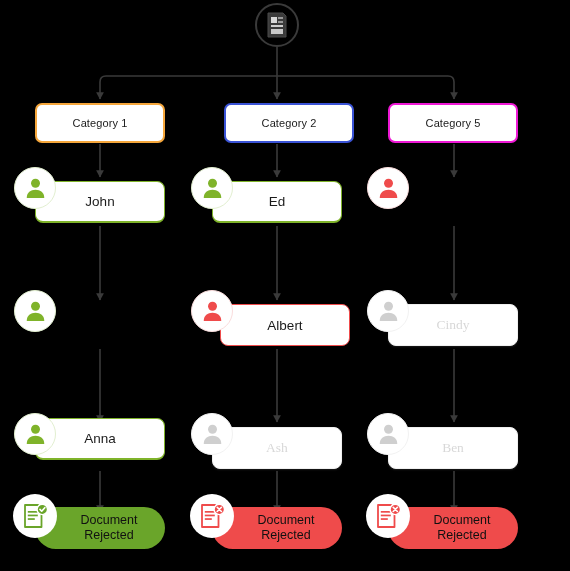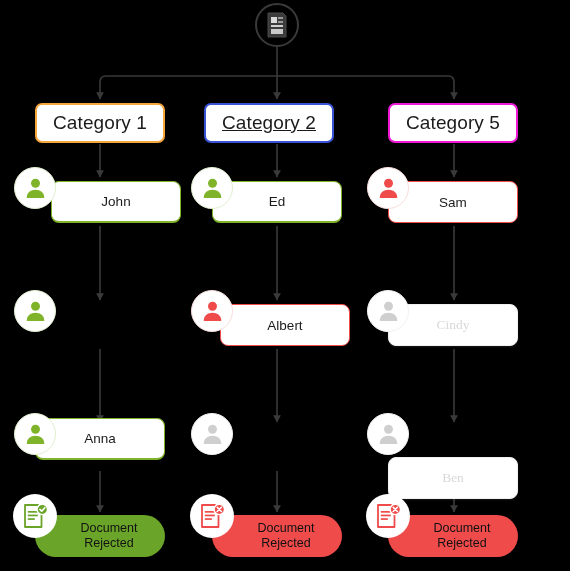--- a/index.html
+++ b/index.html
@@ -22,25 +22,25 @@
   .root-node .doc-glyph{
     position:absolute;left:50%;top:50%;transform:translate(-50%,-50%);
     width:22px;height:26px;
   }
 
   
   .cat{
     position:absolute;top:103px;width:130px;height:40px;
     background:#fff;border-radius:7px;box-sizing:border-box;
     display:flex;align-items:center;justify-content:center;
-    font-size:19px;color:#1b1b1b;letter-spacing:.1px;
+    font-size:11px;color:#1b1b1b;letter-spacing:.1px;
     border:2px solid #f0a030;
   }
   .cat.c1{left:35px;border-color:#f5a63b;}
-  .cat.c2{left:204px;border-color:#3a53d6;text-decoration:underline;}
+  .cat.c2{left:224px;border-color:#3a53d6;}
   .cat.c3{left:388px;border-color:#ef18d6;}
 
   
   .pcard{
     position:absolute;width:130px;height:42px;
     background:#fff;border-radius:8px;box-sizing:border-box;
     display:flex;align-items:center;justify-content:center;
     font-size:13.5px;color:#1b1b1b;
     border:1px solid #ececec;
   }
@@ -70,21 +70,21 @@
   .badge.red{border:1.5px solid #fadddd;}
   .badge.grey{border:1.5px solid #f2f2f2;}
   .badge svg{width:25px;height:25px;display:block;}
 
   
   .pill{
     position:absolute;width:130px;height:42px;border-radius:21px;
     box-sizing:border-box;
     display:flex;align-items:center;justify-content:center;
     text-align:center;line-height:15px;
-    font-size:12.5px;color:#111;margin-top:8px;
+    font-size:12.5px;color:#111;
   }
   .pill.approved{background:#6aa52a;}
   .pill.rejected{background:#ef4b4b;}
   .pill .txt{padding-left:18px;}
   .badge.doc{width:44px;height:44px;}
   .badge.doc svg{width:27px;height:27px;}
 
   .sr{position:absolute;width:1px;height:1px;overflow:hidden;clip:rect(0 0 0 0);}
 </style>
 </head>
@@ -142,43 +142,40 @@
   <div class="cat c1">
     <span>Category 1</span>
   </div>
   <div class="cat c2">
     <span>Category 2</span>
   </div>
   <div class="cat c3">
     <span>Category 5</span>
   </div>
 
-  <div class="pcard green" style="left:51px;top:181px;">
+  <div class="pcard green" style="left:35px;top:181px;">
     <span>John</span>
   </div>
   <div class="badge green" style="left:14px;top:167px;">
     <svg viewBox="0 0 24 24">
         <circle cx="12" cy="7" r="4.3" fill="#7fb32a"></circle>
         <path d="M3.6,21 C3.6,15.8 7.3,13.2 12,13.2 C16.7,13.2 20.4,15.8 20.4,21 Z" fill="#7fb32a"></path>
       </svg>
   </div>
 
   <div class="pcard green" style="left:212px;top:181px;">
     <span>Ed</span>
   </div>
   <div class="badge green" style="left:191px;top:167px;">
     <svg viewBox="0 0 24 24">
         <circle cx="12" cy="7" r="4.3" fill="#7fb32a"></circle>
         <path d="M3.6,21 C3.6,15.8 7.3,13.2 12,13.2 C16.7,13.2 20.4,15.8 20.4,21 Z" fill="#7fb32a"></path>
       </svg>
   </div>
 
-  <div class="pcard red" style="left:388px;top:181px;">
-    <span>Sam</span>
-  </div>
   <div class="badge red" style="left:367px;top:167px;">
     <svg viewBox="0 0 24 24">
         <circle cx="12" cy="7" r="4.3" fill="#ef4b4b"></circle>
         <path d="M3.6,21 C3.6,15.8 7.3,13.2 12,13.2 C16.7,13.2 20.4,15.8 20.4,21 Z" fill="#ef4b4b"></path>
       </svg>
   </div>
 
   <div class="badge green" style="left:14px;top:290px;">
     <svg viewBox="0 0 24 24">
         <circle cx="12" cy="7" r="4.3" fill="#7fb32a"></circle>
@@ -209,28 +206,31 @@
   <div class="pcard green" style="left:35px;top:418px;align-items:center;">
     <span>Anna</span>
   </div>
   <div class="badge green" style="left:14px;top:413px;">
     <svg viewBox="0 0 24 24">
         <circle cx="12" cy="7" r="4.3" fill="#7fb32a"></circle>
         <path d="M3.6,21 C3.6,15.8 7.3,13.2 12,13.2 C16.7,13.2 20.4,15.8 20.4,21 Z" fill="#7fb32a"></path>
       </svg>
   </div>
 
+  <div class="pcard grey" style="left:212px;top:427px;">
+    <span>Ash</span>
+  </div>
   <div class="badge grey" style="left:191px;top:413px;">
     <svg viewBox="0 0 24 24">
         <circle cx="12" cy="7" r="4.3" fill="#cfcfcf"></circle>
         <path d="M3.6,21 C3.6,15.8 7.3,13.2 12,13.2 C16.7,13.2 20.4,15.8 20.4,21 Z" fill="#cfcfcf"></path>
       </svg>
   </div>
 
-  <div class="pcard grey" style="left:388px;top:427px;margin-top:30px;">
+  <div class="pcard grey" style="left:388px;top:427px;">
     <span>Ben</span>
   </div>
   <div class="badge grey" style="left:367px;top:413px;">
     <svg viewBox="0 0 24 24">
         <circle cx="12" cy="7" r="4.3" fill="#cfcfcf"></circle>
         <path d="M3.6,21 C3.6,15.8 7.3,13.2 12,13.2 C16.7,13.2 20.4,15.8 20.4,21 Z" fill="#cfcfcf"></path>
       </svg>
   </div>
 
   <div class="pill approved" style="left:35px;top:507px;">

